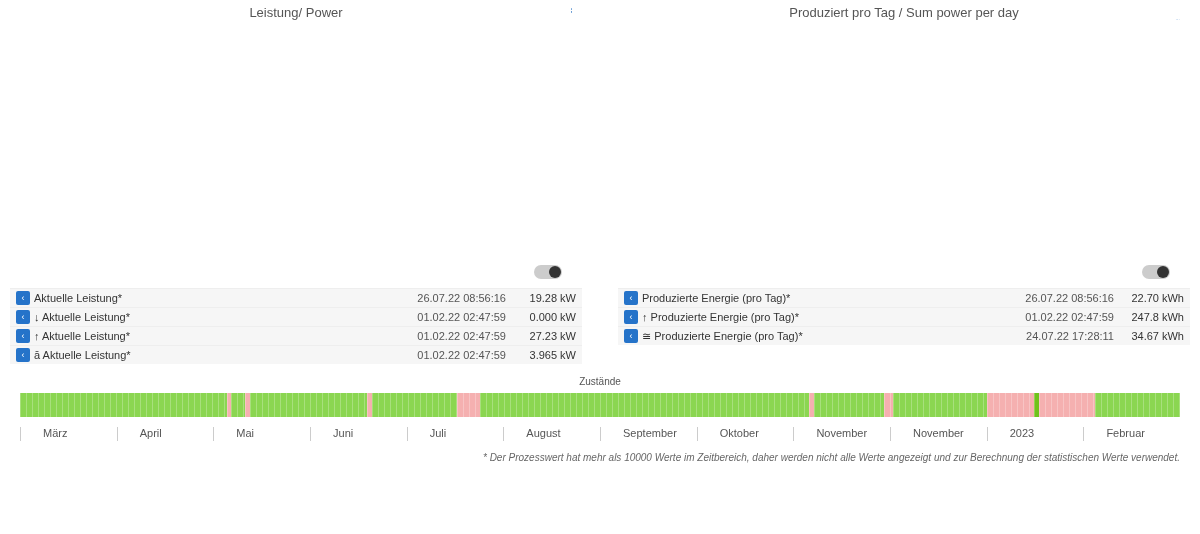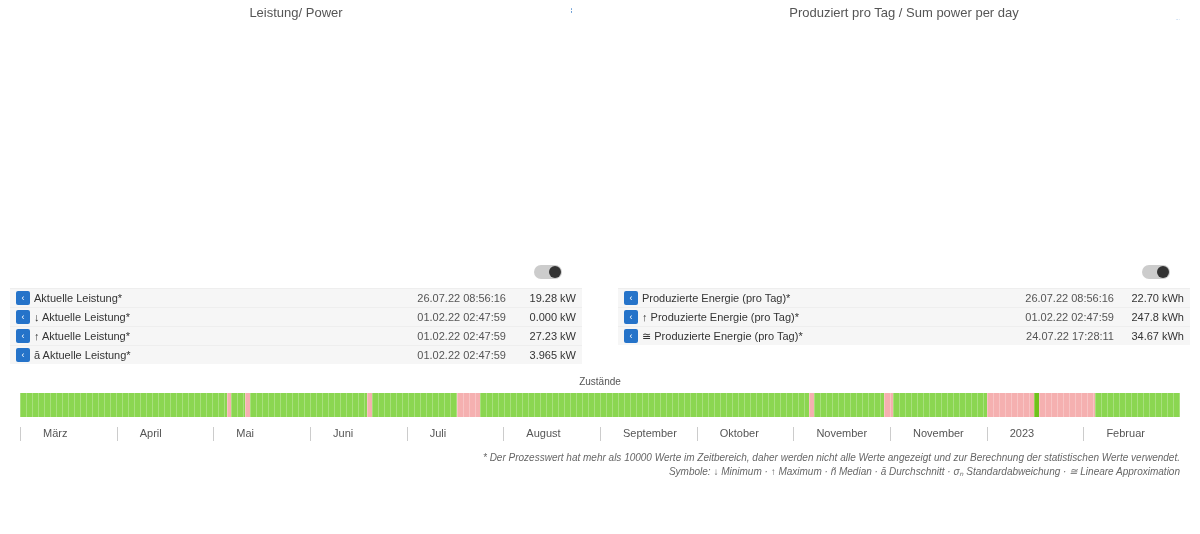--- a/index.html
+++ b/index.html
@@ -215,15 +215,14 @@
       <span>September</span>
       <span>Oktober</span>
       <span>November</span>
       <span>November</span>
       <span>2023</span>
       <span>Februar</span>
     </div>
 
   <div class="footnotes">
     <div>* Der Prozesswert hat mehr als 10000 Werte im Zeitbereich, daher werden nicht alle Werte angezeigt und zur Berechnung der statistischen Werte verwendet.</div>
-    <div>Symbole: ↓ Minimum · ↑ Maximum · ñ Median · ā Durchschnitt · σₙ Standardabweichung · ≅ Lineare Approximation</div>
   </div>
 </div>
 
 </body></html>

